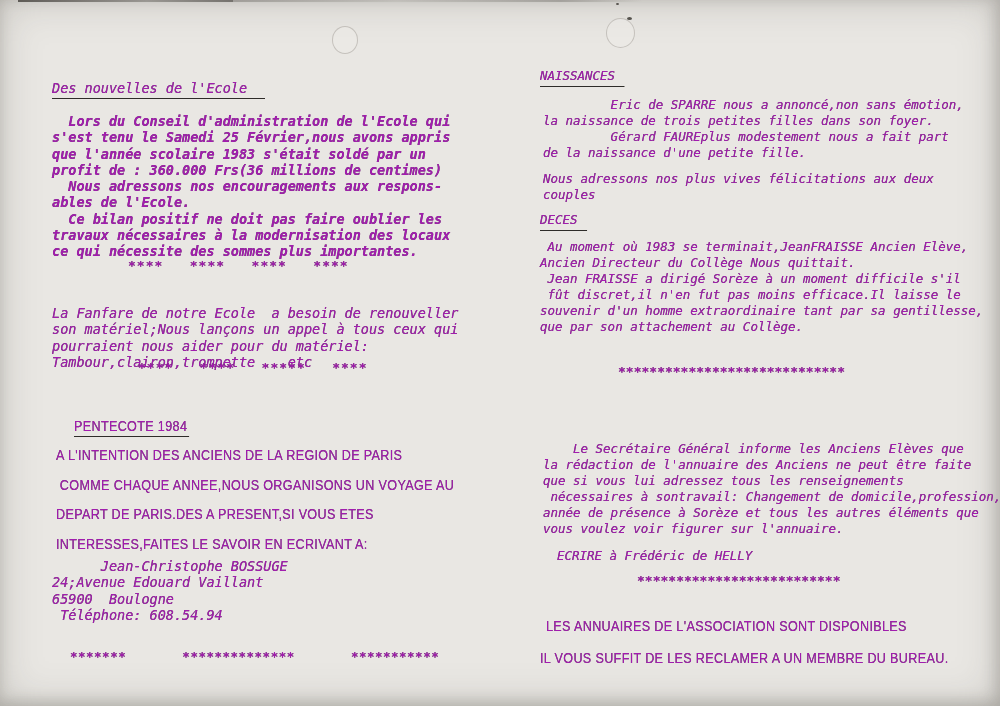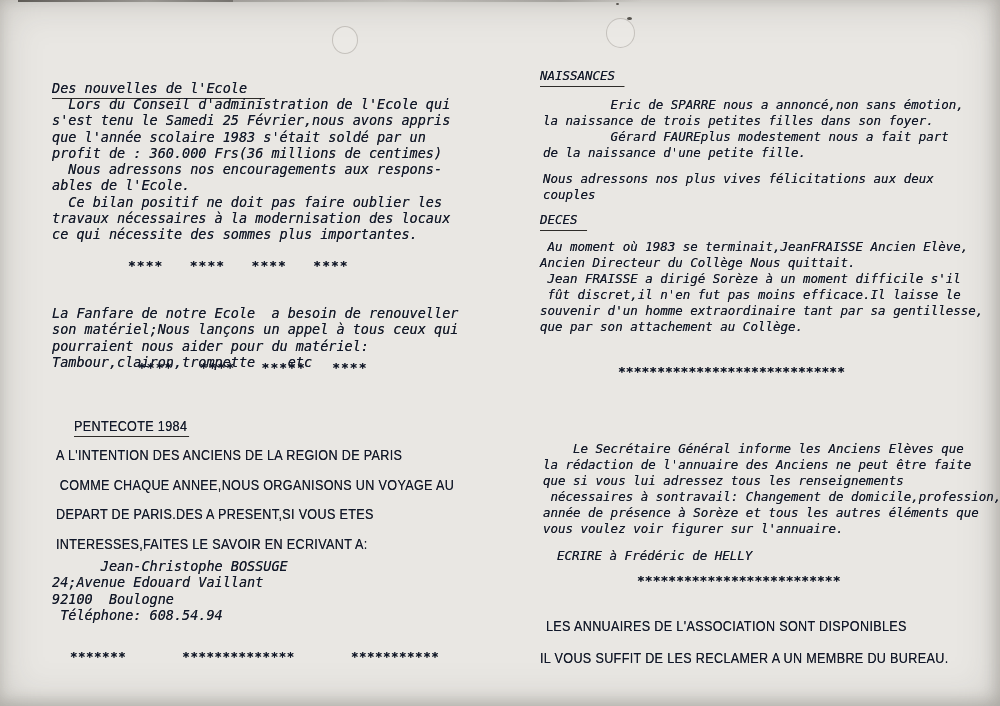--- a/index.html
+++ b/index.html
@@ -7,21 +7,21 @@
     position:relative;
     width:1000px;height:706px;
     margin:0 auto;
     overflow:hidden;
     background:
       radial-gradient(ellipse at 48% 42%, #edecе9 0%, #eae8e4 55%, #e2dfda 85%, #d6d3cd 100%),
       #e9e7e3;
     background-color:#e9e7e3;
     box-shadow: inset 0 0 40px rgba(90,86,80,.25), inset 0 -6px 14px rgba(90,86,80,.18), inset -8px 0 14px rgba(90,86,80,.12);
     font-family:"DejaVu Sans Mono", monospace;
-    color:#0f172a;
+    color:#a21caf;
   }
   .txt{
     position:absolute;
     white-space:pre;
     font-style:italic;
     text-shadow:0 0 .4px rgba(46,44,41,.8);
   }
   .script-left{font-size:13.5px;line-height:16.3px;}
   .script-right{font-size:13px;line-height:15.9px;transform:scaleX(0.96);transform-origin:0 0;}
   .heading{
@@ -59,21 +59,21 @@
 
   <div class="edge-line" style="left:18px;width:215px;background:linear-gradient(90deg, rgba(58,55,50,.75), rgba(58,55,50,.35) 60%, rgba(58,55,50,.6));"></div>
   <div class="edge-line" style="left:233px;width:410px;background:linear-gradient(90deg, rgba(58,55,50,.3), rgba(58,55,50,.08) 40%, rgba(58,55,50,.28) 80%, rgba(58,55,50,0));"></div>
   <div class="hole" style="left:332px;top:26px;width:24px;height:26px;"></div>
   <div class="hole" style="left:606px;top:18px;width:27px;height:28px;"></div>
   <div class="speck" style="left:627px;top:17px;width:5px;height:3px;"></div>
   <div class="speck" style="left:616px;top:3px;width:3px;height:2px;"></div>
 
   <div class="txt script-left" style="left:52px;top:80px;"><span class="heading">Des nouvelles de l'Ecole </span></div>
 
-  <div class="txt script-left" style="left:52px;top:96px;">  Lors du Conseil d'administration de l'Ecole qui
+  <div class="txt script-left" style="left:52px;top:113px;font-weight:bold;">  Lors du Conseil d'administration de l'Ecole qui
 s'est tenu le Samedi 25 Février,nous avons appris
 que l'année scolaire 1983 s'était soldé par un
 profit de : 360.000 Frs(36 millions de centimes)
   Nous adressons nos encouragements aux respons-
 ables de l'Ecole.
   Ce bilan positif ne doit pas faire oublier les
 travaux nécessaires à la modernisation des locaux
 ce qui nécessite des sommes plus importantes.</div>
 
   <div class="txt sep" style="left:128px;top:258px;">****   ****   ****   ****</div>
@@ -87,21 +87,21 @@
 
   <div class="txt caps" style="left:74px;top:417px;font-size:15px;"><span class="heading" style="font-style:normal;border-bottom-width:1.8px;padding-right:2px;">PENTECOTE 1984</span></div>
 
   <div class="txt caps" style="left:56px;top:440px;font-size:15px;line-height:29.5px;">A L'INTENTION DES ANCIENS DE LA REGION DE PARIS
  COMME CHAQUE ANNEE,NOUS ORGANISONS UN VOYAGE AU
 DEPART DE PARIS.DES A PRESENT,SI VOUS ETES
 INTERESSES,FAITES LE SAVOIR EN ECRIVANT A:</div>
 
   <div class="txt script-left" style="left:52px;top:558px;">      Jean-Christophe BOSSUGE
 24;Avenue Edouard Vaillant
-92100  Boulogne
+65900  Boulogne
  Téléphone: 608.54.94</div>
 
   <div class="txt sep" style="left:70px;top:649px;font-size:12.5px;letter-spacing:.5px;">*******       **************       ***********</div>
 
   <div class="txt script-right" style="left:540px;top:68px;"><span class="heading">NAISSANCES</span></div>
 
   <div class="txt script-right" style="left:543px;top:97px;">         Eric de SPARRE nous a annoncé,non sans émotion,
 la naissance de trois petites filles dans son foyer.
          Gérard FAUREplus modestement nous a fait part
 de la naissance d'une petite fille.</div>

